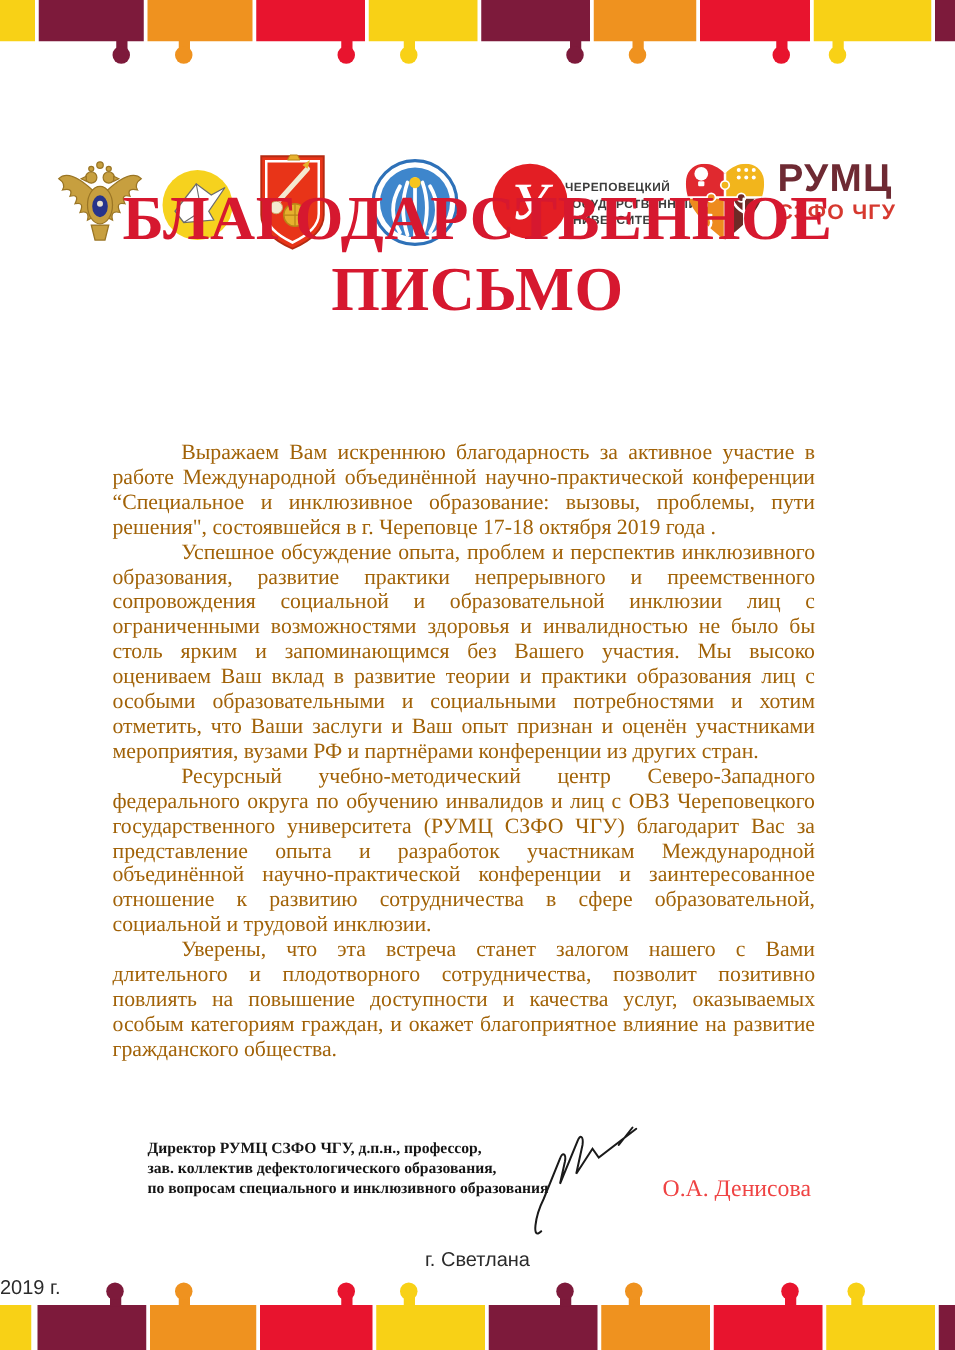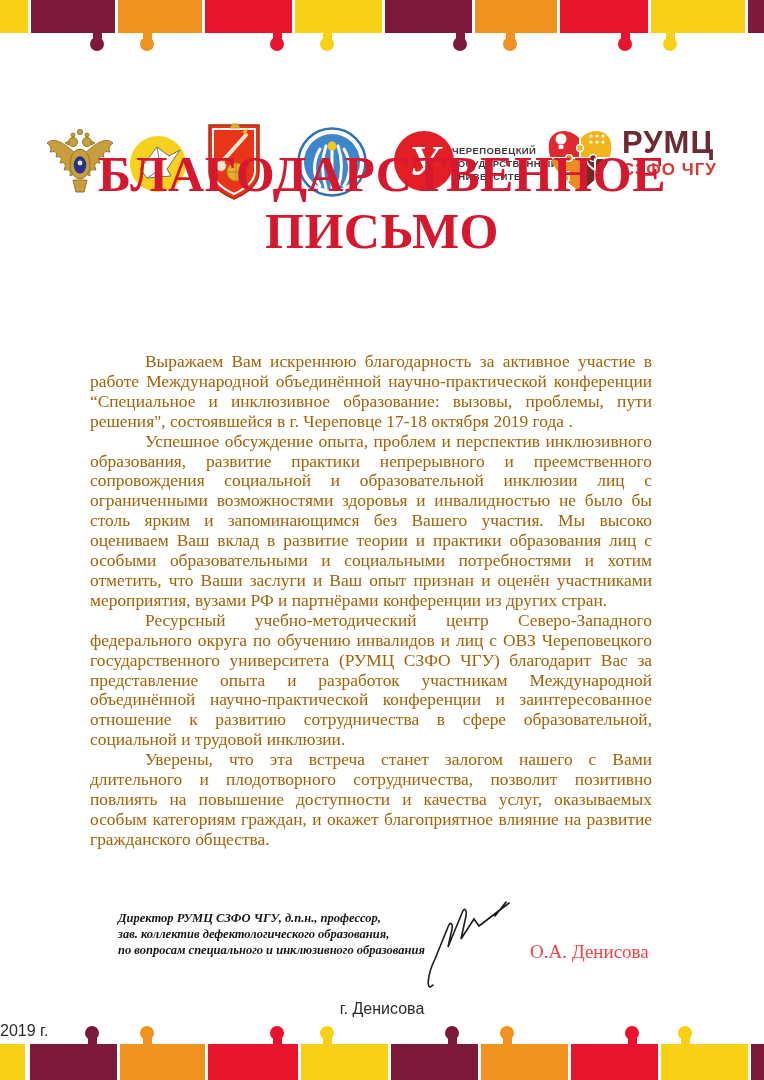--- a/index.html
+++ b/index.html
@@ -30,21 +30,21 @@
   .title{position:absolute;top:146px;left:0;width:764px;text-align:center;
          color:#d6182f;font-weight:bold;font-size:50px;line-height:57px;letter-spacing:.5px;}
   .greeting{position:absolute;top:288px;left:0;width:764px;text-align:center;
             font-weight:bold;font-style:italic;font-size:30px;color:#111;}
   .body-text{position:absolute;top:352px;left:90px;width:562px;text-align:justify;
              font-size:17.4px;line-height:19.9px;color:#a16207;}
   .body-text p{margin:0;text-indent:55px;}
   .closing{position:absolute;top:817px;left:118px;width:534px;text-align:justify;
            font-weight:bold;font-style:italic;font-size:18px;line-height:22px;color:#151515;text-indent:38px;}
   .signer{position:absolute;top:911px;left:118px;width:340px;
-          font-weight:bold;font-style:italic;font-size:12.5px;line-height:15.8px;color:#151515;}
+          font-weight:bold;font-size:12.5px;line-height:15.8px;color:#151515;}
   .autograph{position:absolute;left:425px;top:893px;}
   .signer-name{position:absolute;left:530px;top:941px;font-size:19px;color:#ef4444;}
   .footer-city{position:absolute;top:1000px;left:0;width:764px;text-align:center;
                font-family:"Liberation Sans",sans-serif;font-size:16px;color:#2b2b2b;}
   .footer-year{position:absolute;top:1022px;left:0;width:764px;
                font-family:"Liberation Sans",sans-serif;font-size:16px;color:#2b2b2b;}
 </style>
 </head>
 <body>
 
@@ -197,21 +197,21 @@
     <div>зав. коллектив дефектологического образования,</div>
     <div>по вопросам специального и инклюзивного образования</div>
   </div>
 
   <svg class="autograph" width="92" height="98" viewBox="0 0 92 98">
     <path d="M8,92 C0,100 3,80 10,66 L23,34 C25,28 28,30 27,36 L23,54 L37,20 C39,14 42,16 41,23 L36,46 L49,26 L54,33 L84,10 M70,23 L81,9" stroke="#1a1a1a" stroke-width="1.6" fill="none" stroke-linecap="round"></path>
   </svg>
 
   <div class="signer-name">О.А. Денисова</div>
 
-  <div class="footer-city">г. Денисова</div>
+  <div class="footer-city">г. Светлана</div>
   <div class="footer-year">2019 г.</div>
 
   <div id="border-bottom" class="border">
       <div class="pz-block" style="left: 0px; width: 25px; background: rgb(248, 209, 22);"></div>
       <div class="pz-block" style="left: 30px; width: 87px; background: rgb(125, 26, 59);"></div>
       <div class="pz-block" style="left: 120px; width: 85px; background: rgb(239, 146, 31);"></div>
       <div class="pz-block" style="left: 208px; width: 90px; background: rgb(232, 20, 46);"></div>
       <div class="pz-block" style="left: 301px; width: 87px; background: rgb(248, 209, 22);"></div>
       <div class="pz-block" style="left: 391px; width: 87px; background: rgb(125, 26, 59);"></div>
       <div class="pz-block" style="left: 481px; width: 87px; background: rgb(239, 146, 31);"></div>

